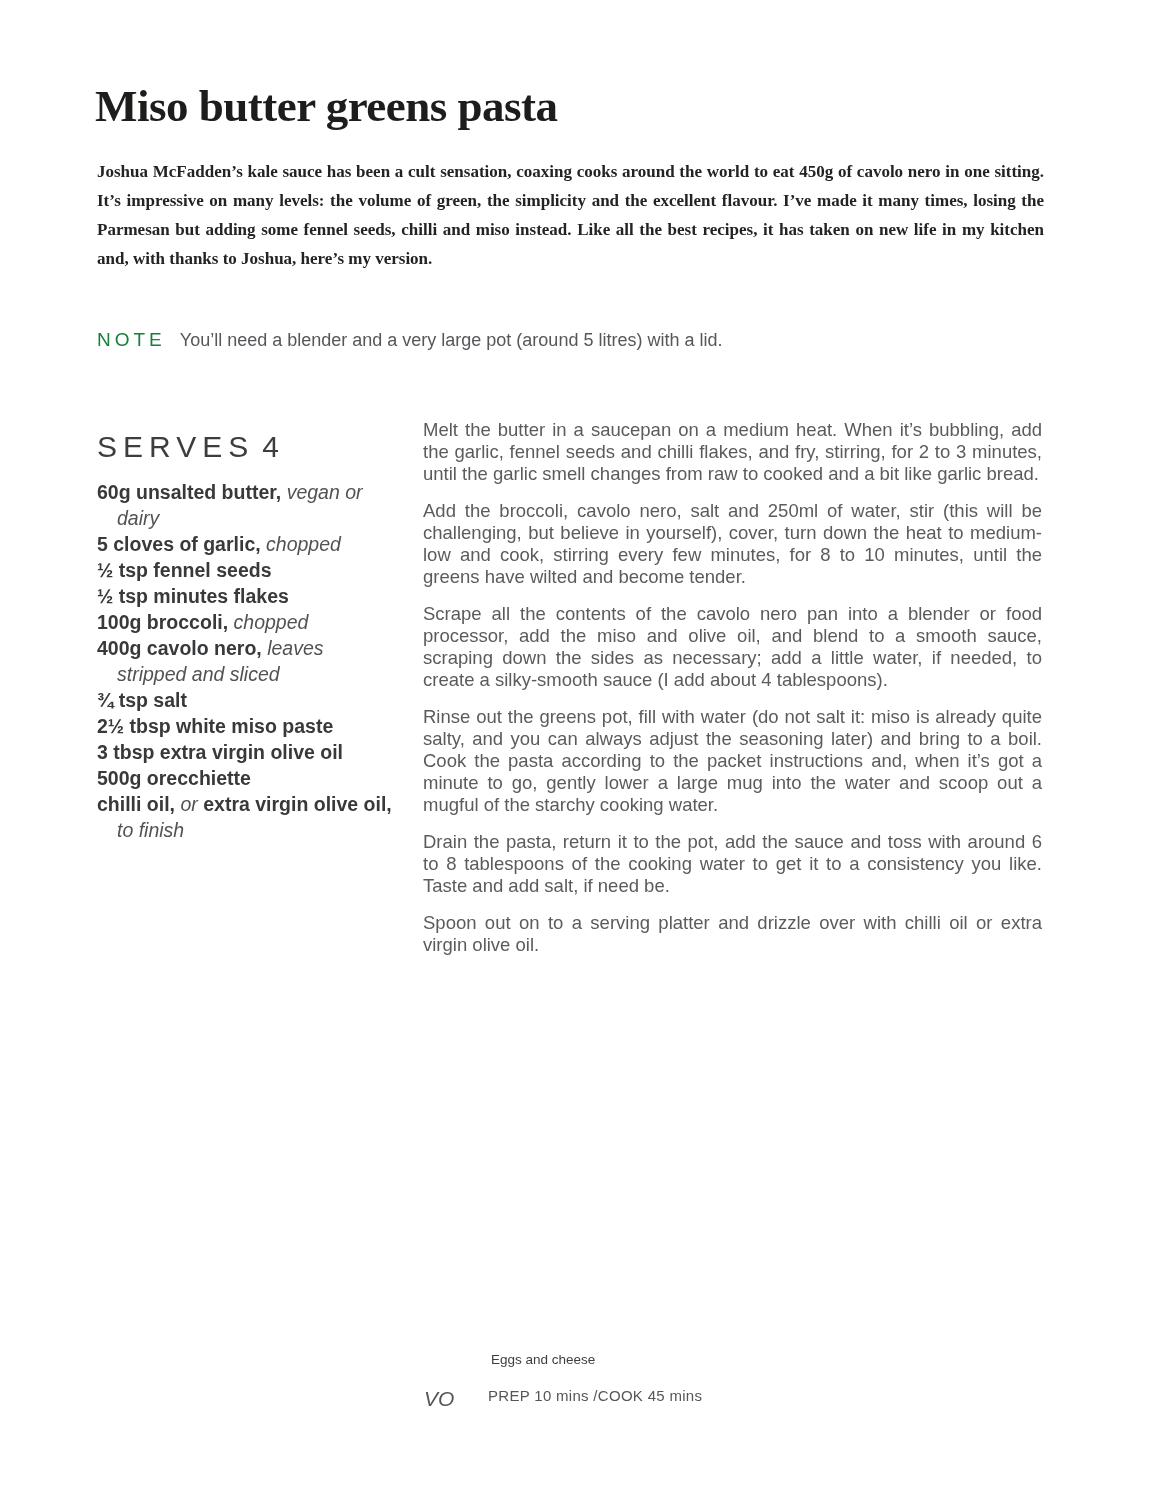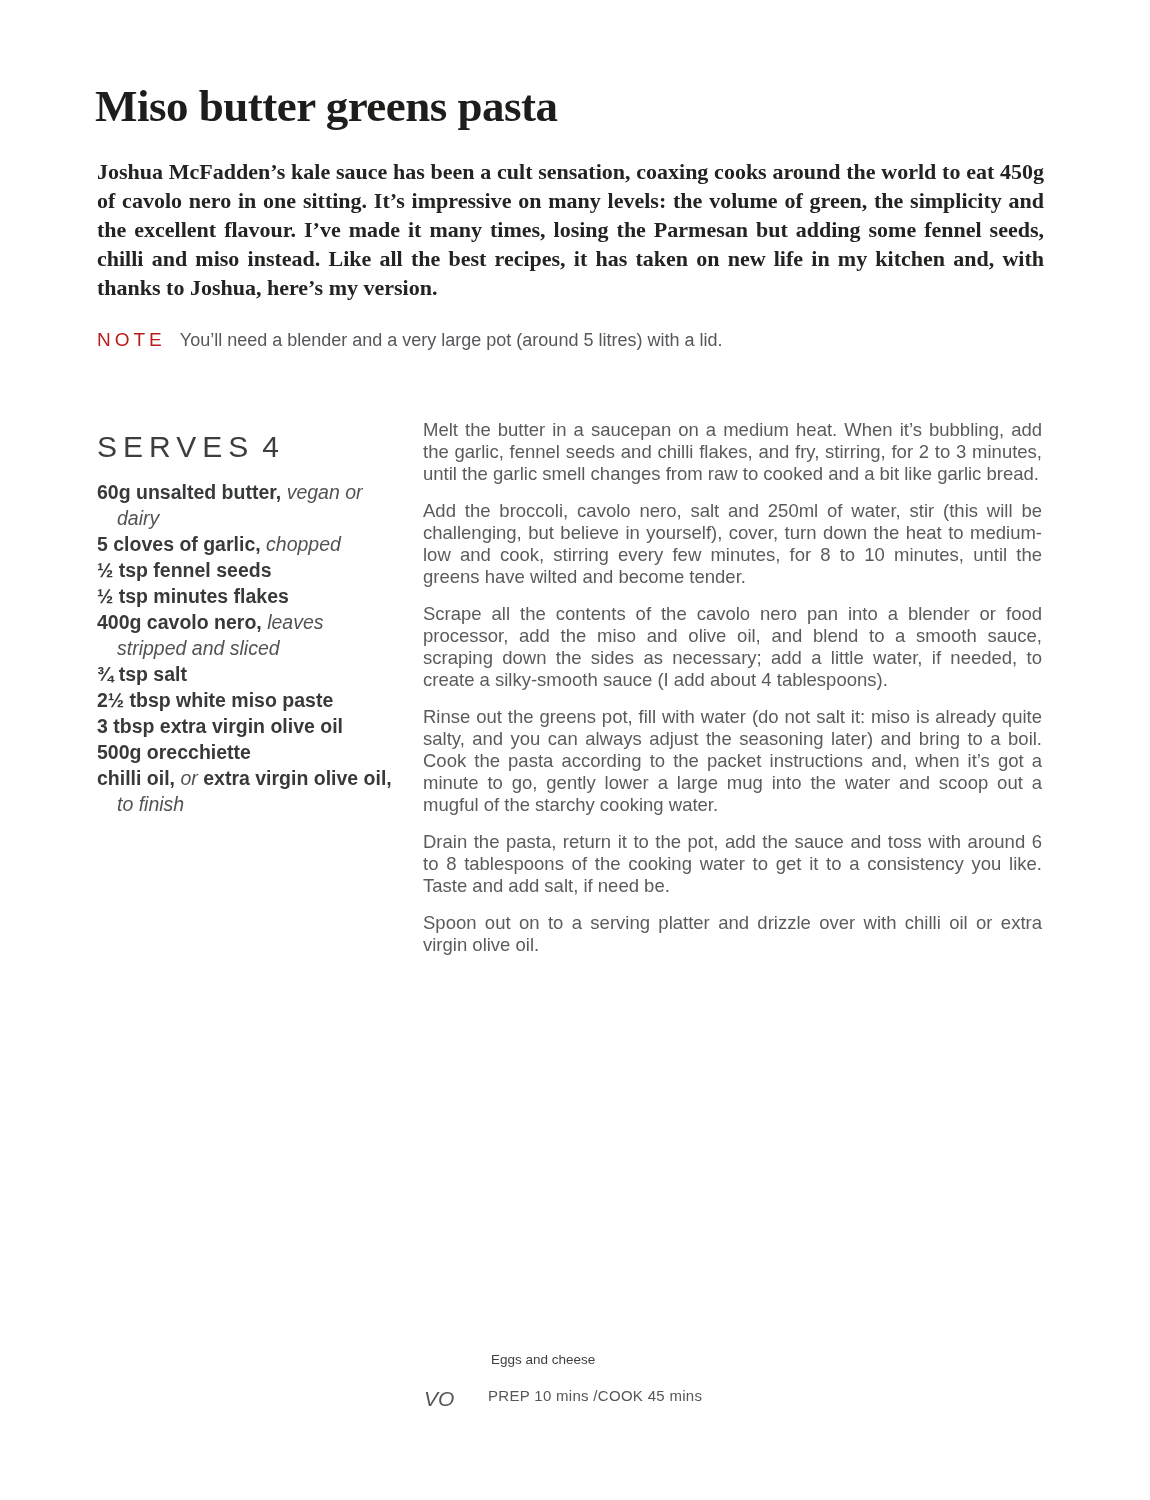--- a/index.html
+++ b/index.html
@@ -16,31 +16,31 @@
     font-family:"Liberation Serif", serif;
     font-weight:bold;
     font-size:45px;
     letter-spacing:-0.5px;
     color:#1d1d1b;
   }
   .intro {
     position:absolute; left:97px; top:157px; width:947px;
     font-family:"Liberation Serif", serif;
     font-weight:bold;
-    font-size:22px;
+    font-size:17px;
     line-height:29px;
     color:#232321;
     text-align:justify;
   }
   .note {
     position:absolute; left:97px; top:329px; width:947px;
     font-size:18px; color:#55575a;
   }
   .note-label {
-    font-size:19px; letter-spacing:4px; color:#b91c1c; margin-right:14px;
+    font-size:19px; letter-spacing:4px; color:#15803d; margin-right:14px;
   }
   .left-col { position:absolute; left:97px; top:430px; width:296px; }
   .serves { font-size:30px; letter-spacing:6px; color:#3b3d3f; }
   .serves-num { margin-left:8px; }
   .ingredients {
     list-style:none;
     margin-top:15px;
     font-size:19.5px;
     line-height:26px;
     color:#37393b;
@@ -80,20 +80,21 @@
 
   <p class="note"><span class="note-label">NOTE</span><span>You’ll need a blender and a very large pot (around 5 litres) with a lid.</span></p>
 
   <div class="left-col">
     <div class="serves"><span>SERVES</span><span class="serves-num">4</span></div>
     <ul class="ingredients">
         <li class="ing"><span class="seg-bold">60g unsalted butter, </span><span class="seg-italic">vegan or dairy</span></li>
         <li class="ing"><span class="seg-bold">5 cloves of garlic, </span><span class="seg-italic">chopped</span></li>
         <li class="ing"><span class="seg-bold">½ tsp fennel seeds</span></li>
         <li class="ing"><span class="seg-bold">½ tsp minutes flakes</span></li>
+        <li class="ing"><span class="seg-bold">100g broccoli, </span><span class="seg-italic">chopped</span></li>
         <li class="ing"><span class="seg-bold">400g cavolo nero, </span><span class="seg-italic">leaves stripped and sliced</span></li>
         <li class="ing"><span class="seg-bold">¾ tsp salt</span></li>
         <li class="ing"><span class="seg-bold">2½ tbsp white miso paste</span></li>
         <li class="ing"><span class="seg-bold">3 tbsp extra virgin olive oil</span></li>
         <li class="ing"><span class="seg-bold">500g orecchiette</span></li>
         <li class="ing"><span class="seg-bold">chilli oil, </span><span class="seg-italic">or </span><span class="seg-bold">extra virgin olive oil, </span><span class="seg-italic">to finish</span></li>
       </ul>
   </div>
 
   <div class="right-col">

